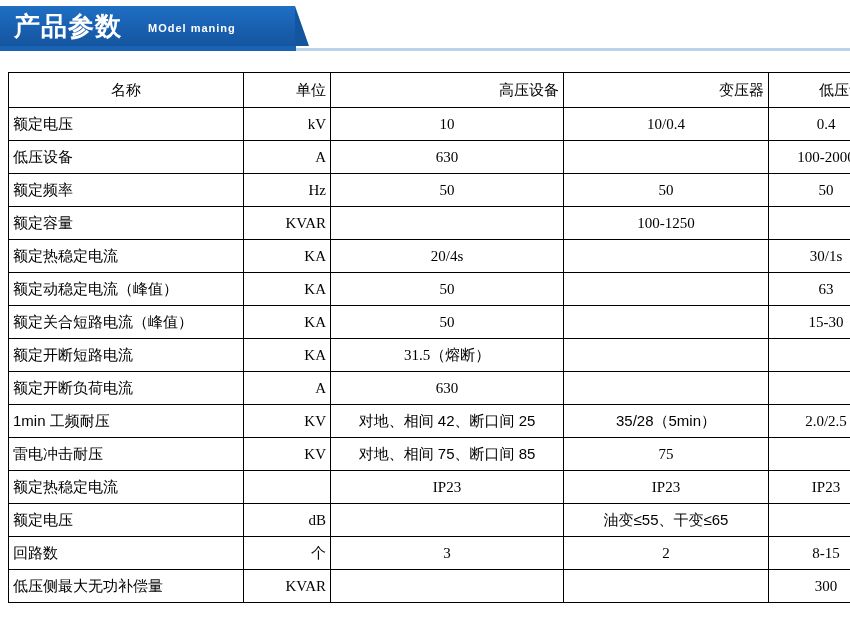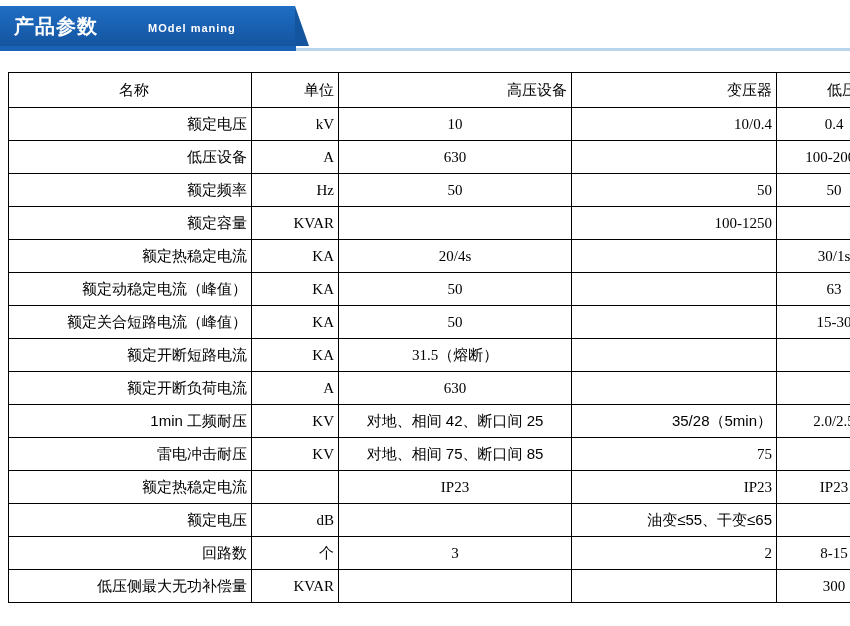--- a/index.html
+++ b/index.html
@@ -58,21 +58,21 @@
     left: 296px;
     top: 48px;
     width: 554px;
     height: 3px;
     background: #b9d4ea;
   }
   .header-title {
     position: absolute;
     left: 14px;
     top: 10px;
-    font-size: 20px;
+    font-size: 26px;
     font-weight: bold;
     color: #ffffff;
     letter-spacing: 1px;
     line-height: 32px;
   }
   .header-sub {
     position: absolute;
     left: 148px;
     top: 20px;
     font-size: 11px;
@@ -96,28 +96,28 @@
   }
   table.spec td {
     border: 1px solid #000000;
     height: 32px;
     font-size: 15px;
     padding: 0 4px;
     vertical-align: middle;
     white-space: nowrap;
     overflow: hidden;
   }
-  .c-name   { width: 226px; text-align: right;   padding-left: 8px; }
+  .c-name   { width: 226px; text-align: left;   padding-left: 8px; }
   .c-unit   { width: 78px;  text-align: right; }
   .c-hv     { width: 224px; text-align: center; margin-left: 18px; }
-  .c-tr     { width: 196px; text-align: right; }
+  .c-tr     { width: 196px; text-align: center; }
   .c-lv     { width: 106px; text-align: center; }
 
   tr.head td { text-align: right; font-weight: normal; height: 34px; }
-  tr.head .c-name { text-align: center; padding-left: 12px; }
+  tr.head .c-name { text-align: center; padding-left: 4px; }
   .serif { font-family: "Liberation Serif", serif; }
 </style>
 </head>
 <body>
 
 <div class="page">
 
   <div class="header">
     <div class="header-bar"></div>
     <div class="header-underline"></div>

